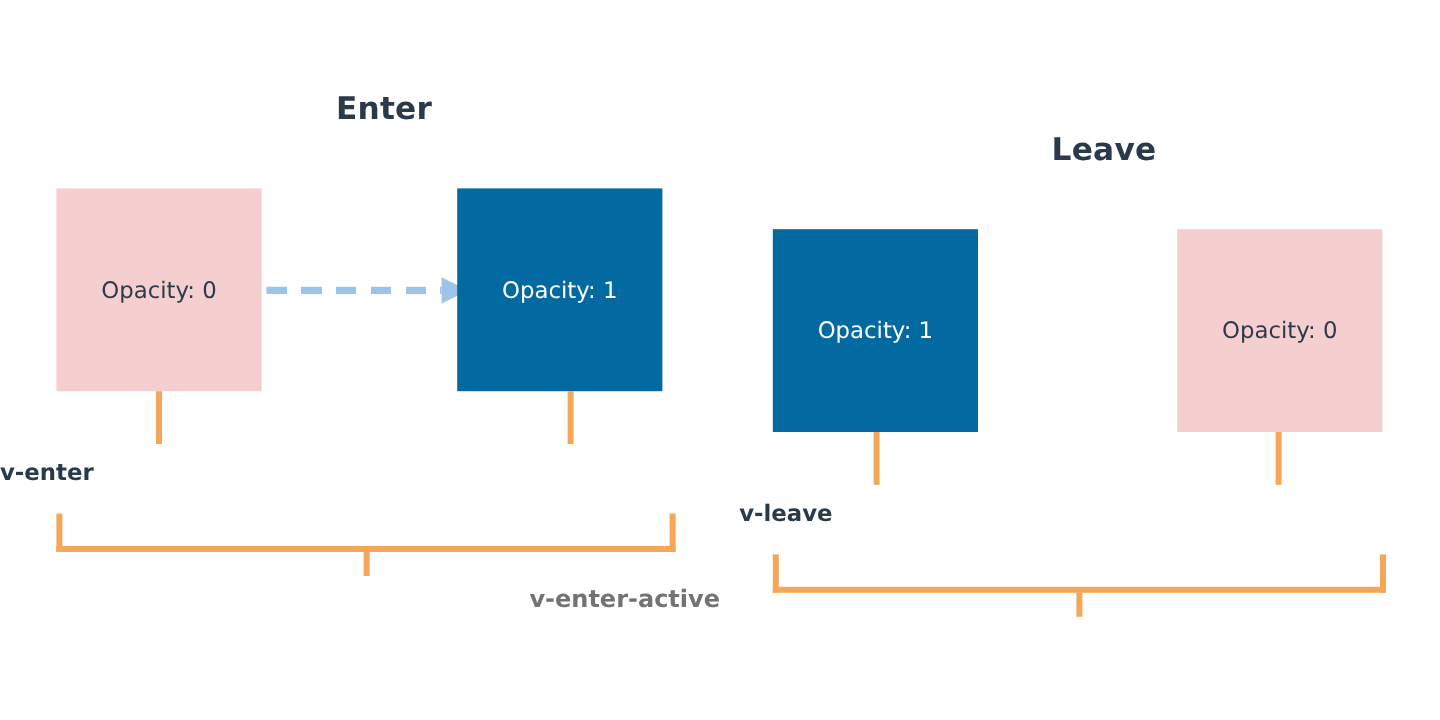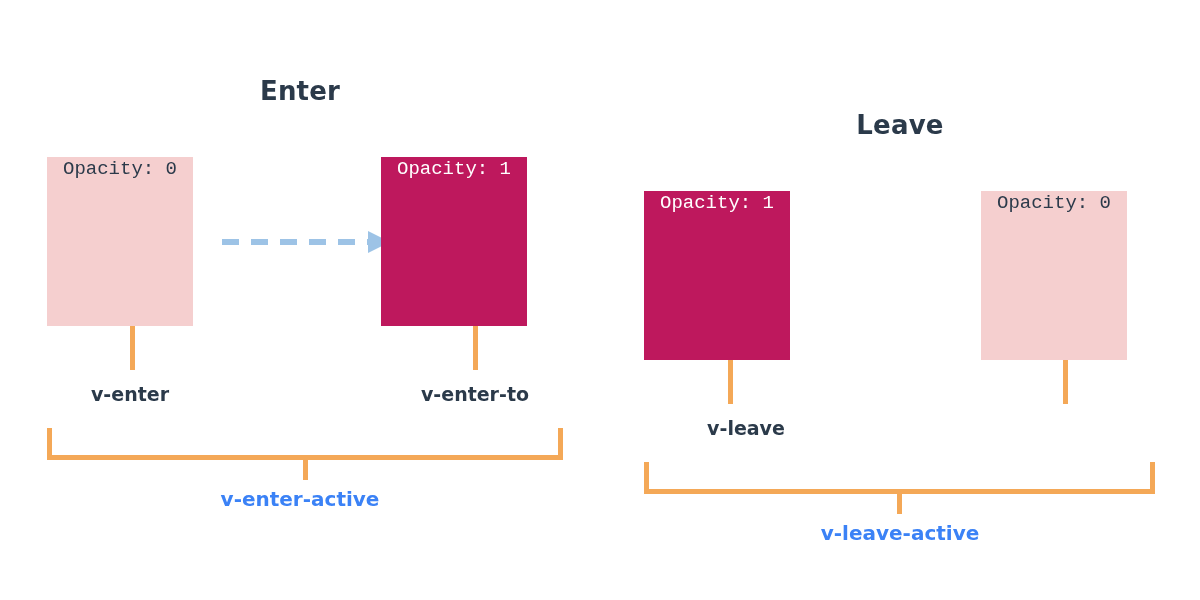--- a/index.html
+++ b/index.html
@@ -35,43 +35,43 @@
     position: absolute;
     left: 0;
     top: 74px;
     width: 600px;
     text-align: center;
     font-size: 26px;
     font-weight: bold;
     color: #2b3a4a;
     letter-spacing: 0.2px;
     line-height: 34px;
+    padding-left: 20px;
   }
 
   
   .box {
     position: absolute;
     top: 157px;
-    width: 146px;
+    width: 171px;
     height: 169px;
     display: flex;
-    align-items: flex-start;
+    align-items: center;
     justify-content: center;
     box-sizing: border-box;
-    font-family: Liberation Mono, monospace;
   }
   .box-label {
     font-size: 19px;
     font-weight: normal;
     line-height: 24px;
     white-space: nowrap;
   }
   .box-faded { background: #f5cfcf; }
   .box-faded .box-label { color: #2b3a4a; }
-  .box-solid  { background: #be185d; }
+  .box-solid  { background: #0369a1; }
   .box-solid .box-label { color: #ffffff; }
 
   .box-left  { left: 47px; }
   .box-right { left: 381px; }
 
   
   .arrow {
     position: absolute;
     top: 231px;
     height: 22px;
@@ -108,21 +108,21 @@
   .stem-box {
     top: 326px;
     height: 44px;
   }
 
   
   .stem-label {
     position: absolute;
     top: 381px;
     width: 260px;
-    text-align: center;
+    text-align: left;
     font-size: 19px;
     font-weight: bold;
     color: #2b3a4a;
     line-height: 26px;
     white-space: nowrap;
   }
 
   
   .bracket {
     position: absolute;
@@ -155,24 +155,24 @@
     width: 5px;
     height: 20px;
     background: #f4a857;
   }
 
   .bracket-label {
     position: absolute;
     top: 485px;
     width: 600px;
     left: 0;
-    text-align: center;
+    text-align: right;
     font-size: 20px;
     font-weight: bold;
-    color: #3b82f6;
+    color: #737373;
     line-height: 28px;
     white-space: nowrap;
   }
 </style>
 </head>
 <body>
 
 <div class="stage">
 
   <div class="panel panel-enter">
@@ -189,21 +189,20 @@
     </div>
 
     <div class="box box-solid box-right">
       <span class="box-label">Opacity: 1</span>
     </div>
 
     <div class="stem stem-box" style="left:130px;"></div>
     <div class="stem-label" style="left:0px;">v-enter</div>
 
     <div class="stem stem-box" style="left:473px;"></div>
-    <div class="stem-label" style="left:345px;">v-enter-to</div>
 
     <div class="bracket">
       <div class="bracket-arm bracket-arm-left"></div>
       <div class="bracket-bar"></div>
       <div class="bracket-arm bracket-arm-right"></div>
     </div>
     <div class="bracket-stem" style="left:303px;"></div>
     <div class="bracket-label">v-enter-active</div>
   </div>
 
@@ -223,16 +222,15 @@
     <div class="stem-label" style="left:16px;">v-leave</div>
 
     <div class="stem stem-box" style="left:463px;"></div>
 
     <div class="bracket" style="left:44px; width:511px;">
       <div class="bracket-arm bracket-arm-left"></div>
       <div class="bracket-bar"></div>
       <div class="bracket-arm bracket-arm-right"></div>
     </div>
     <div class="bracket-stem" style="left:297px;"></div>
-    <div class="bracket-label">v-leave-active</div>
   </div>
 
 </div>
 
 </body></html>

